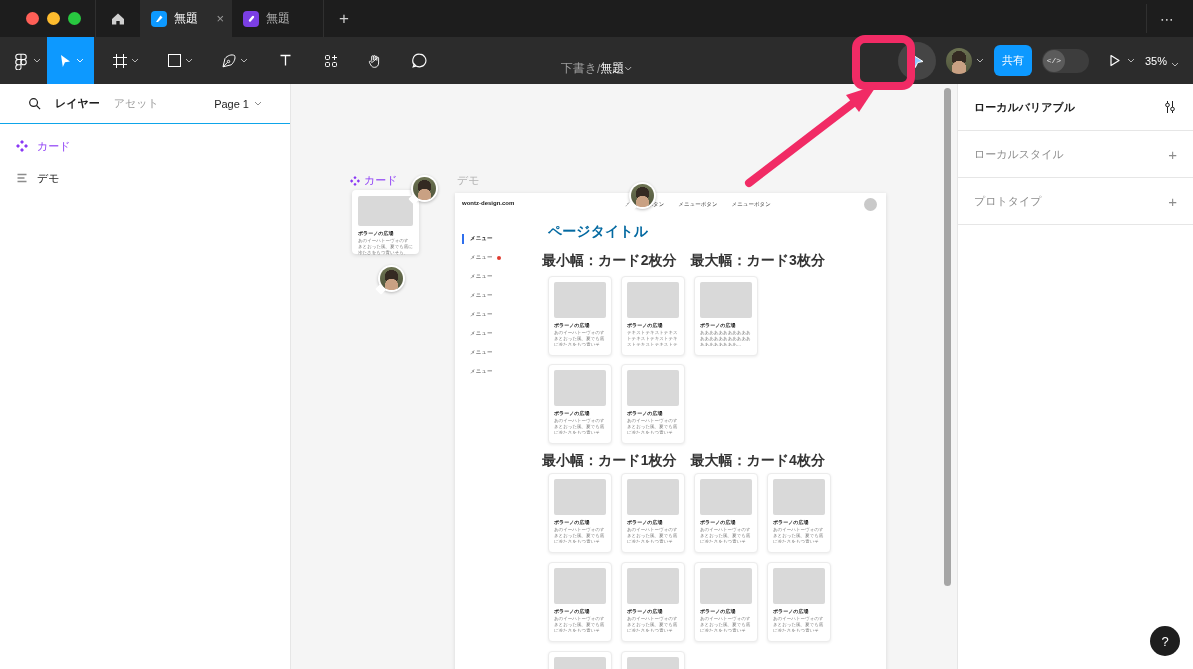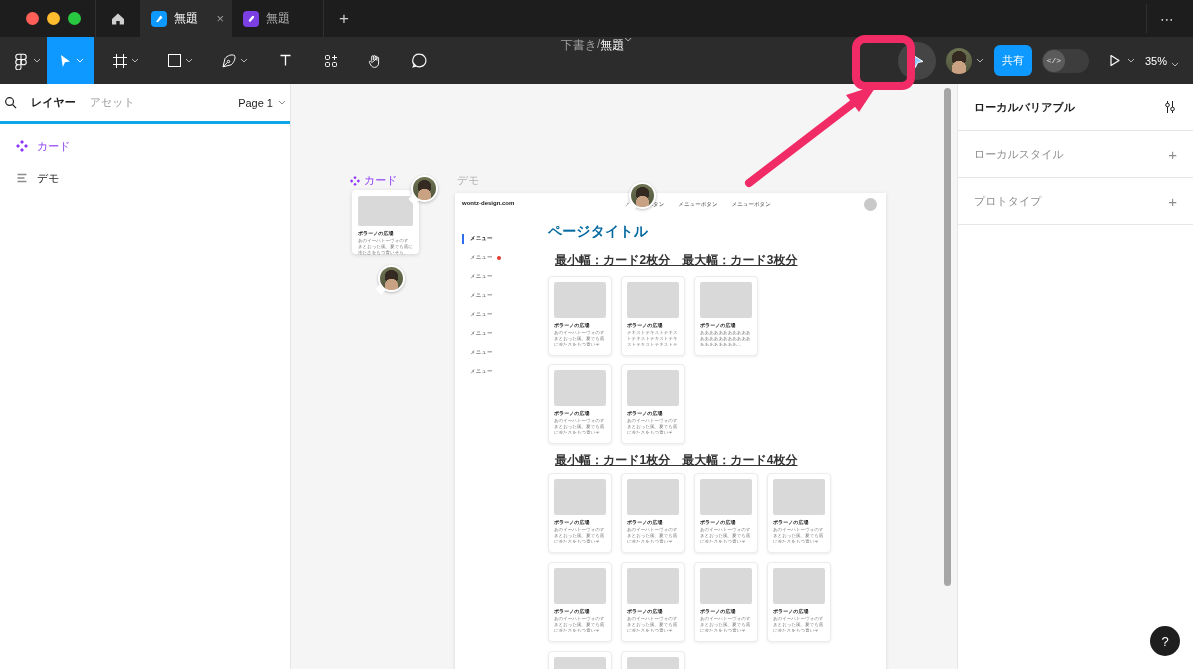--- a/index.html
+++ b/index.html
@@ -17,38 +17,38 @@
   .tab .close { margin-left:auto; color:#9a9a9a; font-size:13px; cursor:default; }
   .newtab { width:40px; display:flex; align-items:center; justify-content:center; color:#cfcfcf; font-size:17px; }
   .tb-more { position:absolute; right:18px; top:0; height:37px; display:flex; align-items:center; color:#cfcfcf; font-size:14px; letter-spacing:1px; }
   .tb-more-divider { position:absolute; right:46px; top:4px; height:29px; width:1px; background:#303030; }
 
   
   .toolbar { height:47px; background:#2c2c2c; display:flex; align-items:center; position:relative; color:#fff; }
   .tool { height:47px; display:flex; align-items:center; justify-content:center; gap:3px; padding:0 8px; }
   .tool.selected { background:#0d99ff; }
   .chev { width:8px; height:5px; display:inline-block; }
-  .breadcrumb { position:absolute; left:50%; top:0; transform:translateX(-50%); height:63px; display:flex; align-items:flex-start; gap:0; font-size:12px; }
+  .breadcrumb { position:absolute; left:50%; top:0; transform:translateX(-50%); height:63px; display:flex; align-items:center; gap:0; font-size:12px; }
   .bc-muted { color:#a0a0a0; }
   .bc-file { color:#fff; }
   .tb-right { position:absolute; right:14px; top:0; height:47px; display:flex; align-items:center; gap:10px; }
   .spot-btn { width:38px; height:38px; border-radius:50%; background:#454545; display:flex; align-items:center; justify-content:center; }
   .avatar-sm { width:26px; height:26px; border-radius:50%; background:
       radial-gradient(circle at 50% 78%, #c9a183 0 30%, rgba(0,0,0,0) 31%),
       radial-gradient(circle at 50% 40%, #342a22 0 36%, rgba(0,0,0,0) 37%),
       linear-gradient(#6d7352,#4f553c); }
   .share-btn { background:#0d99ff; color:#fff; border:none; font-size:11px; padding:8px 8px; border-radius:6px; font-family:inherit; }
   .dev-toggle { width:47px; height:24px; border-radius:12px; background:#3d3d3d; display:flex; align-items:center; padding:1px; }
   .dev-knob { width:22px; height:22px; border-radius:50%; background:#5b5b5b; color:#e8e8e8; font-size:8px; display:flex; align-items:center; justify-content:center; font-family:"Liberation Mono","DejaVu Sans Mono",monospace; }
   .zoom-ctl { display:flex; align-items:flex-end; gap:4px; font-size:11px; color:#fff; }
 
   
   .main { display:flex; height:585px; }
   .left-panel { width:291px; background:#fff; border-right:1px solid #e6e6e6; flex:none; }
-  .lp-header { height:40px; display:flex; align-items:center; padding:0 4px; gap:14px; border-bottom:3px solid #0ea5e9; }
+  .lp-header { height:40px; display:flex; align-items:center; padding:0 28px; gap:14px; border-bottom:1px solid #0ea5e9; }
   .lp-title { font-size:11px; font-weight:bold; color:#1e1e1e; }
   .lp-muted { font-size:11px; color:#969696; }
   .lp-page { margin-left:auto; font-size:11px; color:#1e1e1e; display:flex; align-items:center; gap:5px; }
   .layer-row { height:32px; display:flex; align-items:center; gap:9px; padding:0 16px; font-size:11px; color:#1e1e1e; }
   .layer-row.component { color:#8a38f5; }
 
   .canvas { flex:1; position:relative; background:#f5f5f5; overflow:hidden; }
   .cv-label { position:absolute; font-size:11px; display:flex; align-items:center; gap:4px; }
   .cv-label.component { color:#8a38f5; }
   .cv-label.frame { color:#b3b3b3; }
@@ -68,21 +68,21 @@
   .demo-frame { position:absolute; left:164px; top:109px; width:431px; height:600px; background:#fff; box-shadow:0 1px 4px rgba(0,0,0,.12); }
   .df-logo { position:absolute; left:7px; top:7px; font-size:6px; font-weight:bold; color:#1a1a1a; }
   .df-nav { position:absolute; left:170px; top:8px; display:flex; gap:14px; font-size:5.5px; color:#333; }
   .df-avatar { position:absolute; right:9px; top:5px; width:13px; height:13px; border-radius:50%; background:#c9c9c9; }
   .df-menu { position:absolute; left:4px; top:36px; width:85px; }
   .df-menu-item { height:19px; display:flex; align-items:center; gap:5px; font-size:5.5px; color:#333; position:relative; padding-left:11px; }
   .df-menu-item.active { font-weight:bold; color:#111; }
   .df-menu-item.active::before { content:""; position:absolute; left:3px; width:2px; height:10px; background:#2f6fed; }
   .df-dot { width:4px; height:4px; border-radius:50%; background:#e03a2f; }
   .df-title { position:absolute; left:93px; top:30px; font-size:14px; font-weight:bold; color:#0369a1; }
-  .df-caption { position:absolute; left:100px; font-size:12px; font-weight:bold; color:#333;text-decoration:underline; }
+  .df-caption { position:absolute; left:87px; font-size:14px; font-weight:bold; color:#333; }
   .df-row { position:absolute; left:93px; display:flex; gap:9px; }
   .dcard { width:64px; height:80px; background:#fff; border:1px solid #ececec; border-radius:4px; box-shadow:0 1px 3px rgba(0,0,0,.08); padding:5px; }
   .dcard .ph { height:36px; background:#d9d9d9; border-radius:2px; }
   .dcard .card-body { height:16px; }
 
   .cv-scrollbar { position:absolute; right:6px; top:4px; width:7px; height:498px; background:#a6a6a6; border-radius:4px; z-index:8; }
 
   .right-panel { width:236px; background:#fff; border-left:1px solid #e6e6e6; flex:none; font-size:11px; }
   .rp-tabs { height:41px; display:flex; align-items:center; gap:16px; padding:0 16px; border-bottom:1px solid #e6e6e6; }
   .rp-section { padding:14px 16px; border-bottom:1px solid #e6e6e6; }

